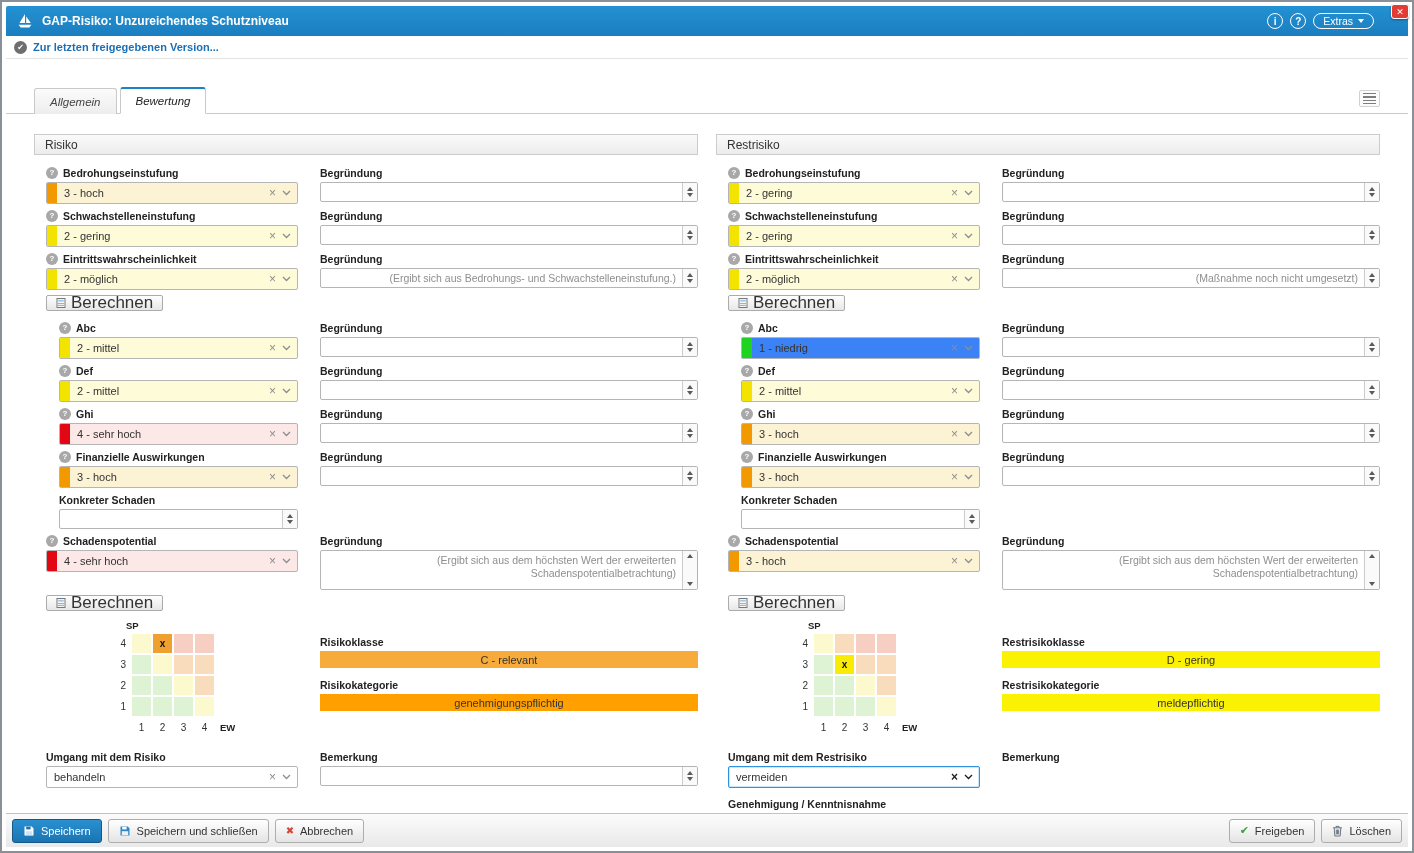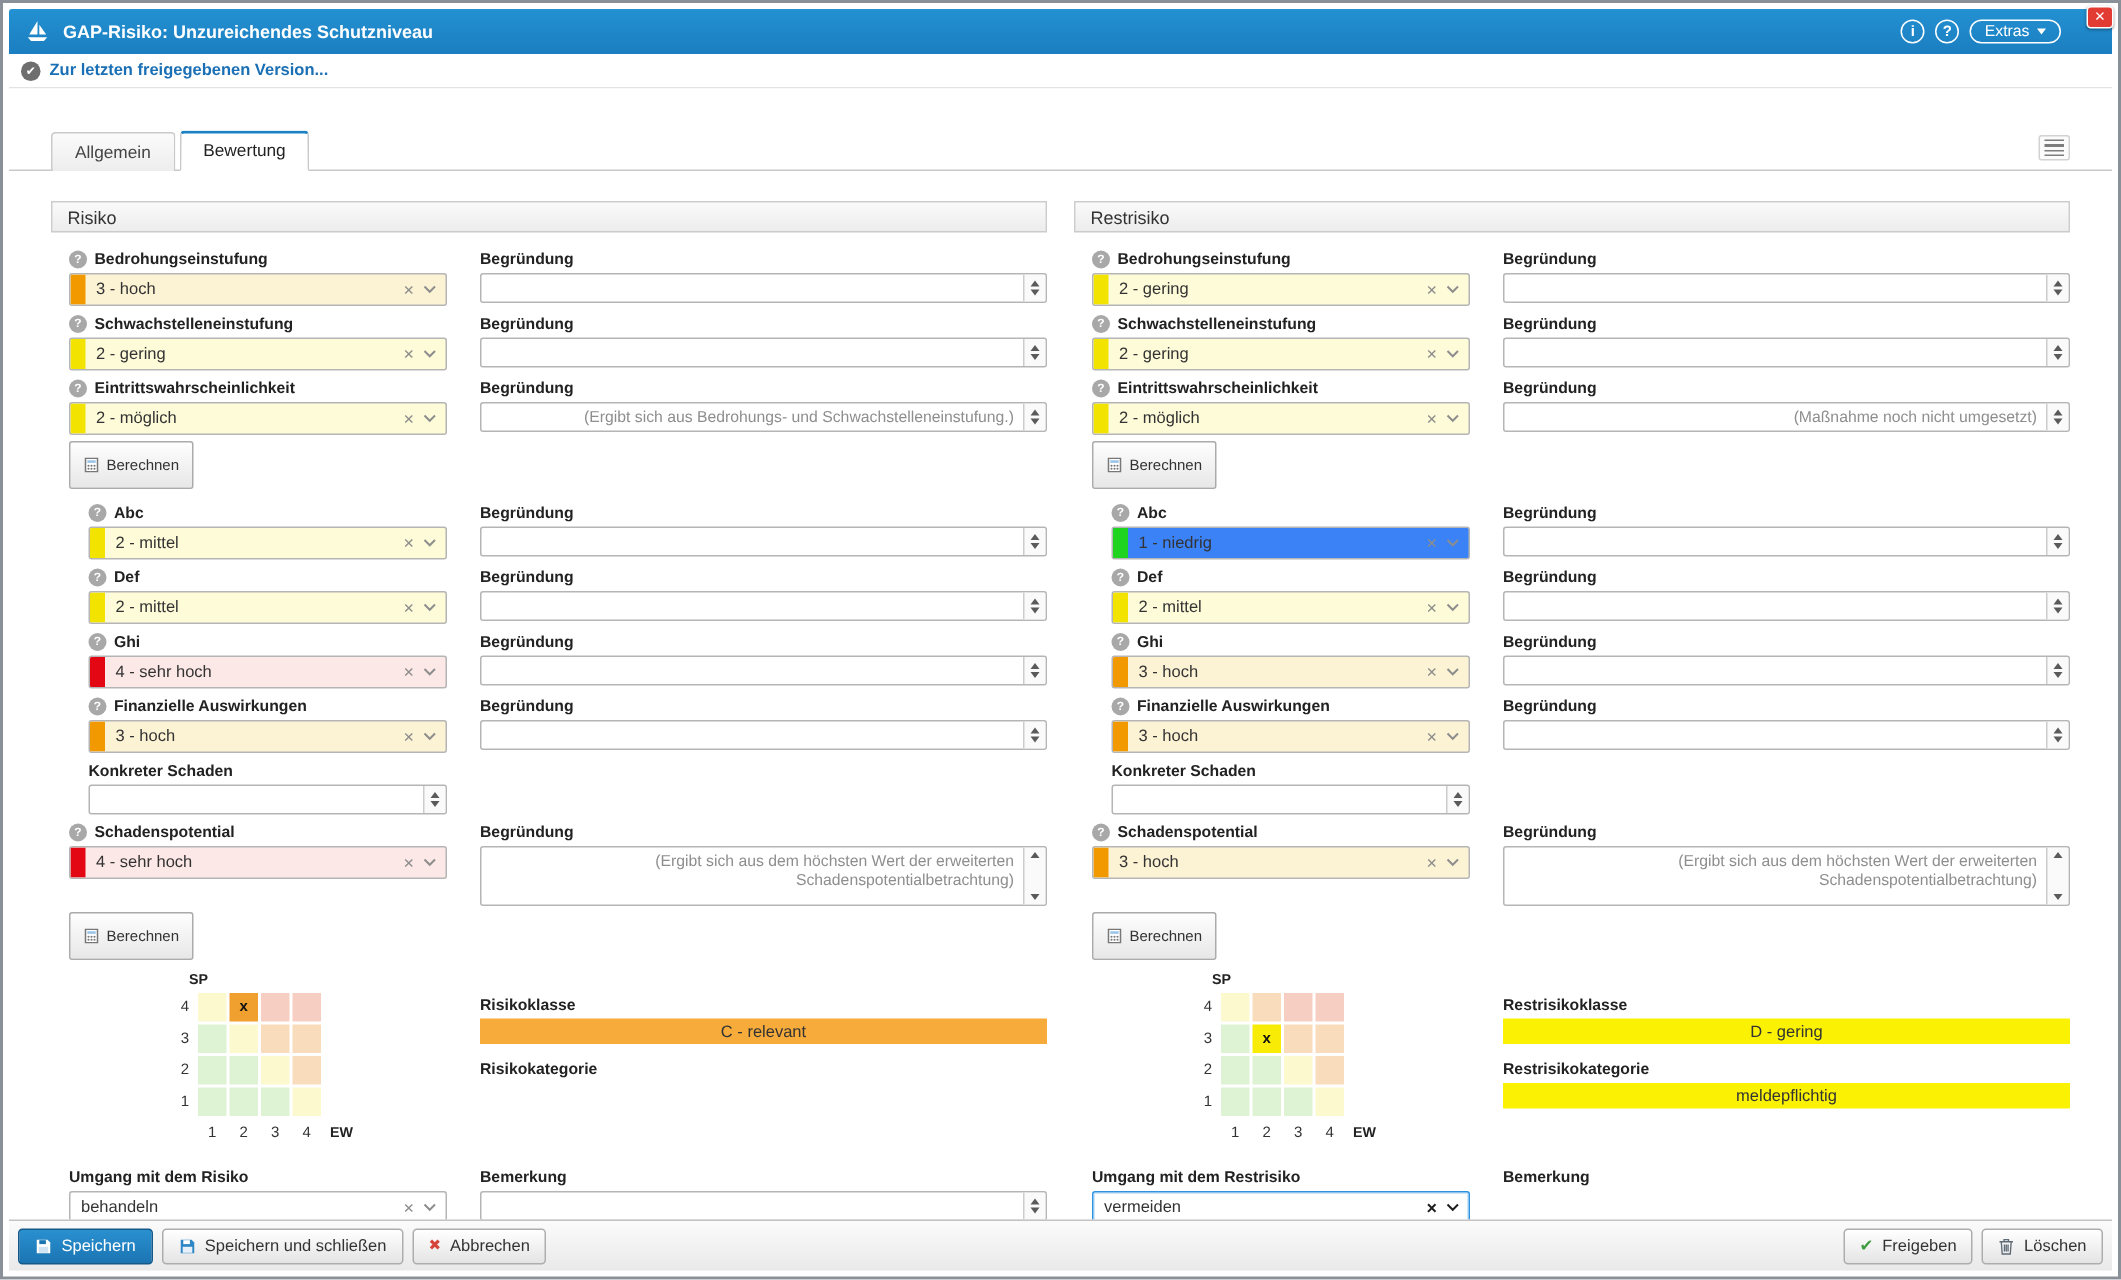--- a/index.html
+++ b/index.html
@@ -23,21 +23,21 @@
   
   .linkbar{flex:0 0 23px;border-bottom:1px solid #e3e3e3;display:flex;align-items:center;gap:6px;padding:0 8px;background:#fff;}
   .chk{width:13px;height:13px;border-radius:50%;background:#6e6e6e;color:#fff;font-size:8px;display:flex;
        align-items:center;justify-content:center;}
   .chk::before{content:"✔";}
   .verlink{color:#1a6fb5;font-weight:bold;font-size:11px;cursor:pointer;}
   
   .content{flex:1;overflow:hidden;display:flex;flex-direction:column;background:#fff;}
   .tabsrow{margin-top:28px;padding:0 28px;display:flex;align-items:flex-end;border-bottom:1px solid #c9c9c9;position:relative;height:27px;}
   .tab{padding:7px 15px 6px;font-size:11.5px;color:#444;background:linear-gradient(#fbfbfb,#ededed);
-       border:1px solid #c9c9c9;border-bottom:none;border-radius:3px 3px 0 0;margin-right:3px;margin-bottom:-1px;cursor:pointer;}
+       border:1px solid #c9c9c9;border-bottom:none;border-radius:3px 3px 0 0;margin-right:3px;margin-bottom:-1px;cursor:pointer;font-style:italic;}
   .tab.active{background:#fff;border-top:2px solid #1d82c4;padding-top:6px;border-bottom:1px solid #fff;color:#222;}
   .listicon{position:absolute;right:28px;bottom:6px;width:21px;height:17px;border:1px solid #d2d2d2;background:#fbfbfb;
             border-radius:2px;display:flex;flex-direction:column;justify-content:center;gap:2px;padding:2px 3px;cursor:pointer;}
   .listicon i{height:2px;background:#7d7d7d;display:block;}
   .panels{display:flex;gap:18px;padding:20px 28px 0;flex:1;overflow:hidden;}
   .panel{flex:1;min-width:0;}
   .phead{height:21px;border:1px solid #ccc;background:linear-gradient(#fafafa,#ececec);display:flex;align-items:center;
          padding:0 10px;font-size:12px;color:#333;}
   .pbody{padding:10px 0 0 12px;}
   
@@ -65,22 +65,22 @@
   .dd[data-sev="green"]{background:#3b82f6;}   .dd[data-sev="green"] .sw{background:#1ed41e;}
   .spinbox{height:20px;border:1px solid #b5b5b5;border-radius:2px;background:#fff;display:flex;overflow:hidden;cursor:text;text-align:right;}
   .spinbox.tall{height:40px;}
   .spintext{flex:1;font-size:10.5px;color:#8e8e8e;padding:3px 6px 0;line-height:13px;overflow:hidden;}
   .spin{flex:0 0 15px;border-left:1px solid #ccc;background:#fafafa;display:flex;flex-direction:column;align-items:center;
         justify-content:center;gap:2px;cursor:pointer;}
   .tall .spin{justify-content:space-between;padding:3px 0;}
   .tu{width:0;height:0;border-left:3.5px solid transparent;border-right:3.5px solid transparent;border-bottom:4.5px solid #5a5a5a;}
   .td{width:0;height:0;border-left:3.5px solid transparent;border-right:3.5px solid transparent;border-top:4.5px solid #5a5a5a;}
   .calcrow{margin:2px 0 8px;}
-  .calcbtn{display:inline-flex;align-items:center;gap:5px;height:32px;padding:0 9px;border:1px solid #ababab;border-radius:2px;
-           background:linear-gradient(#fefefe,#e7e7e7);font-size:10px;color:#333;font-family:inherit;cursor:pointer;}
+  .calcbtn{display:inline-flex;align-items:center;gap:5px;height:16px;padding:0 9px;border:1px solid #ababab;border-radius:2px;
+           background:linear-gradient(#fefefe,#e7e7e7);font-size:17px;color:#333;font-family:inherit;cursor:pointer;}
   
   .mxwrap{margin-left:66px;}
   .mx-sp{font-weight:bold;font-size:9.5px;margin-left:14px;height:13px;color:#222;}
   .mx-row{display:flex;align-items:center;height:21px;}
   .mx-rl{width:14px;text-align:right;margin-right:6px;font-size:10px;color:#333;flex:0 0 14px;}
   .mx-cell{width:19px;height:19px;margin-right:2px;display:inline-flex;align-items:center;justify-content:center;
            font-size:10px;color:#222;flex:0 0 19px;}
   .mx-cell.green{background:#ddf3d3;} .mx-cell.yellow{background:#fcf9cf;}
   .mx-cell.orange{background:#f9dcbb;} .mx-cell.red{background:#f7cec2;}
   .mx-cell.marked{font-weight:bold;color:#111;}
@@ -499,20 +499,23 @@
             </div>
             <div class="rc">
               <div class="flabel">
                   <span class="fl">Risikoklasse</span>
                 </div>
               <div class="bar" style="background-color: rgb(246, 171, 58);">
                   <span>C - relevant</span>
                 </div>
               <div class="flabel mt8">
                   <span class="fl">Risikokategorie</span>
+                </div>
+              <div class="bar" style="background-color: rgb(255, 160, 0);">
+                  <span>genehmigungspflichtig</span>
                 </div>
             </div>
           </div>
 
           <div class="frow urow">
             <div class="lc">
               <div class="flabel">
                   <span class="fl">Umgang mit dem Risiko</span>
                 </div>
               <div class="dd plain">

